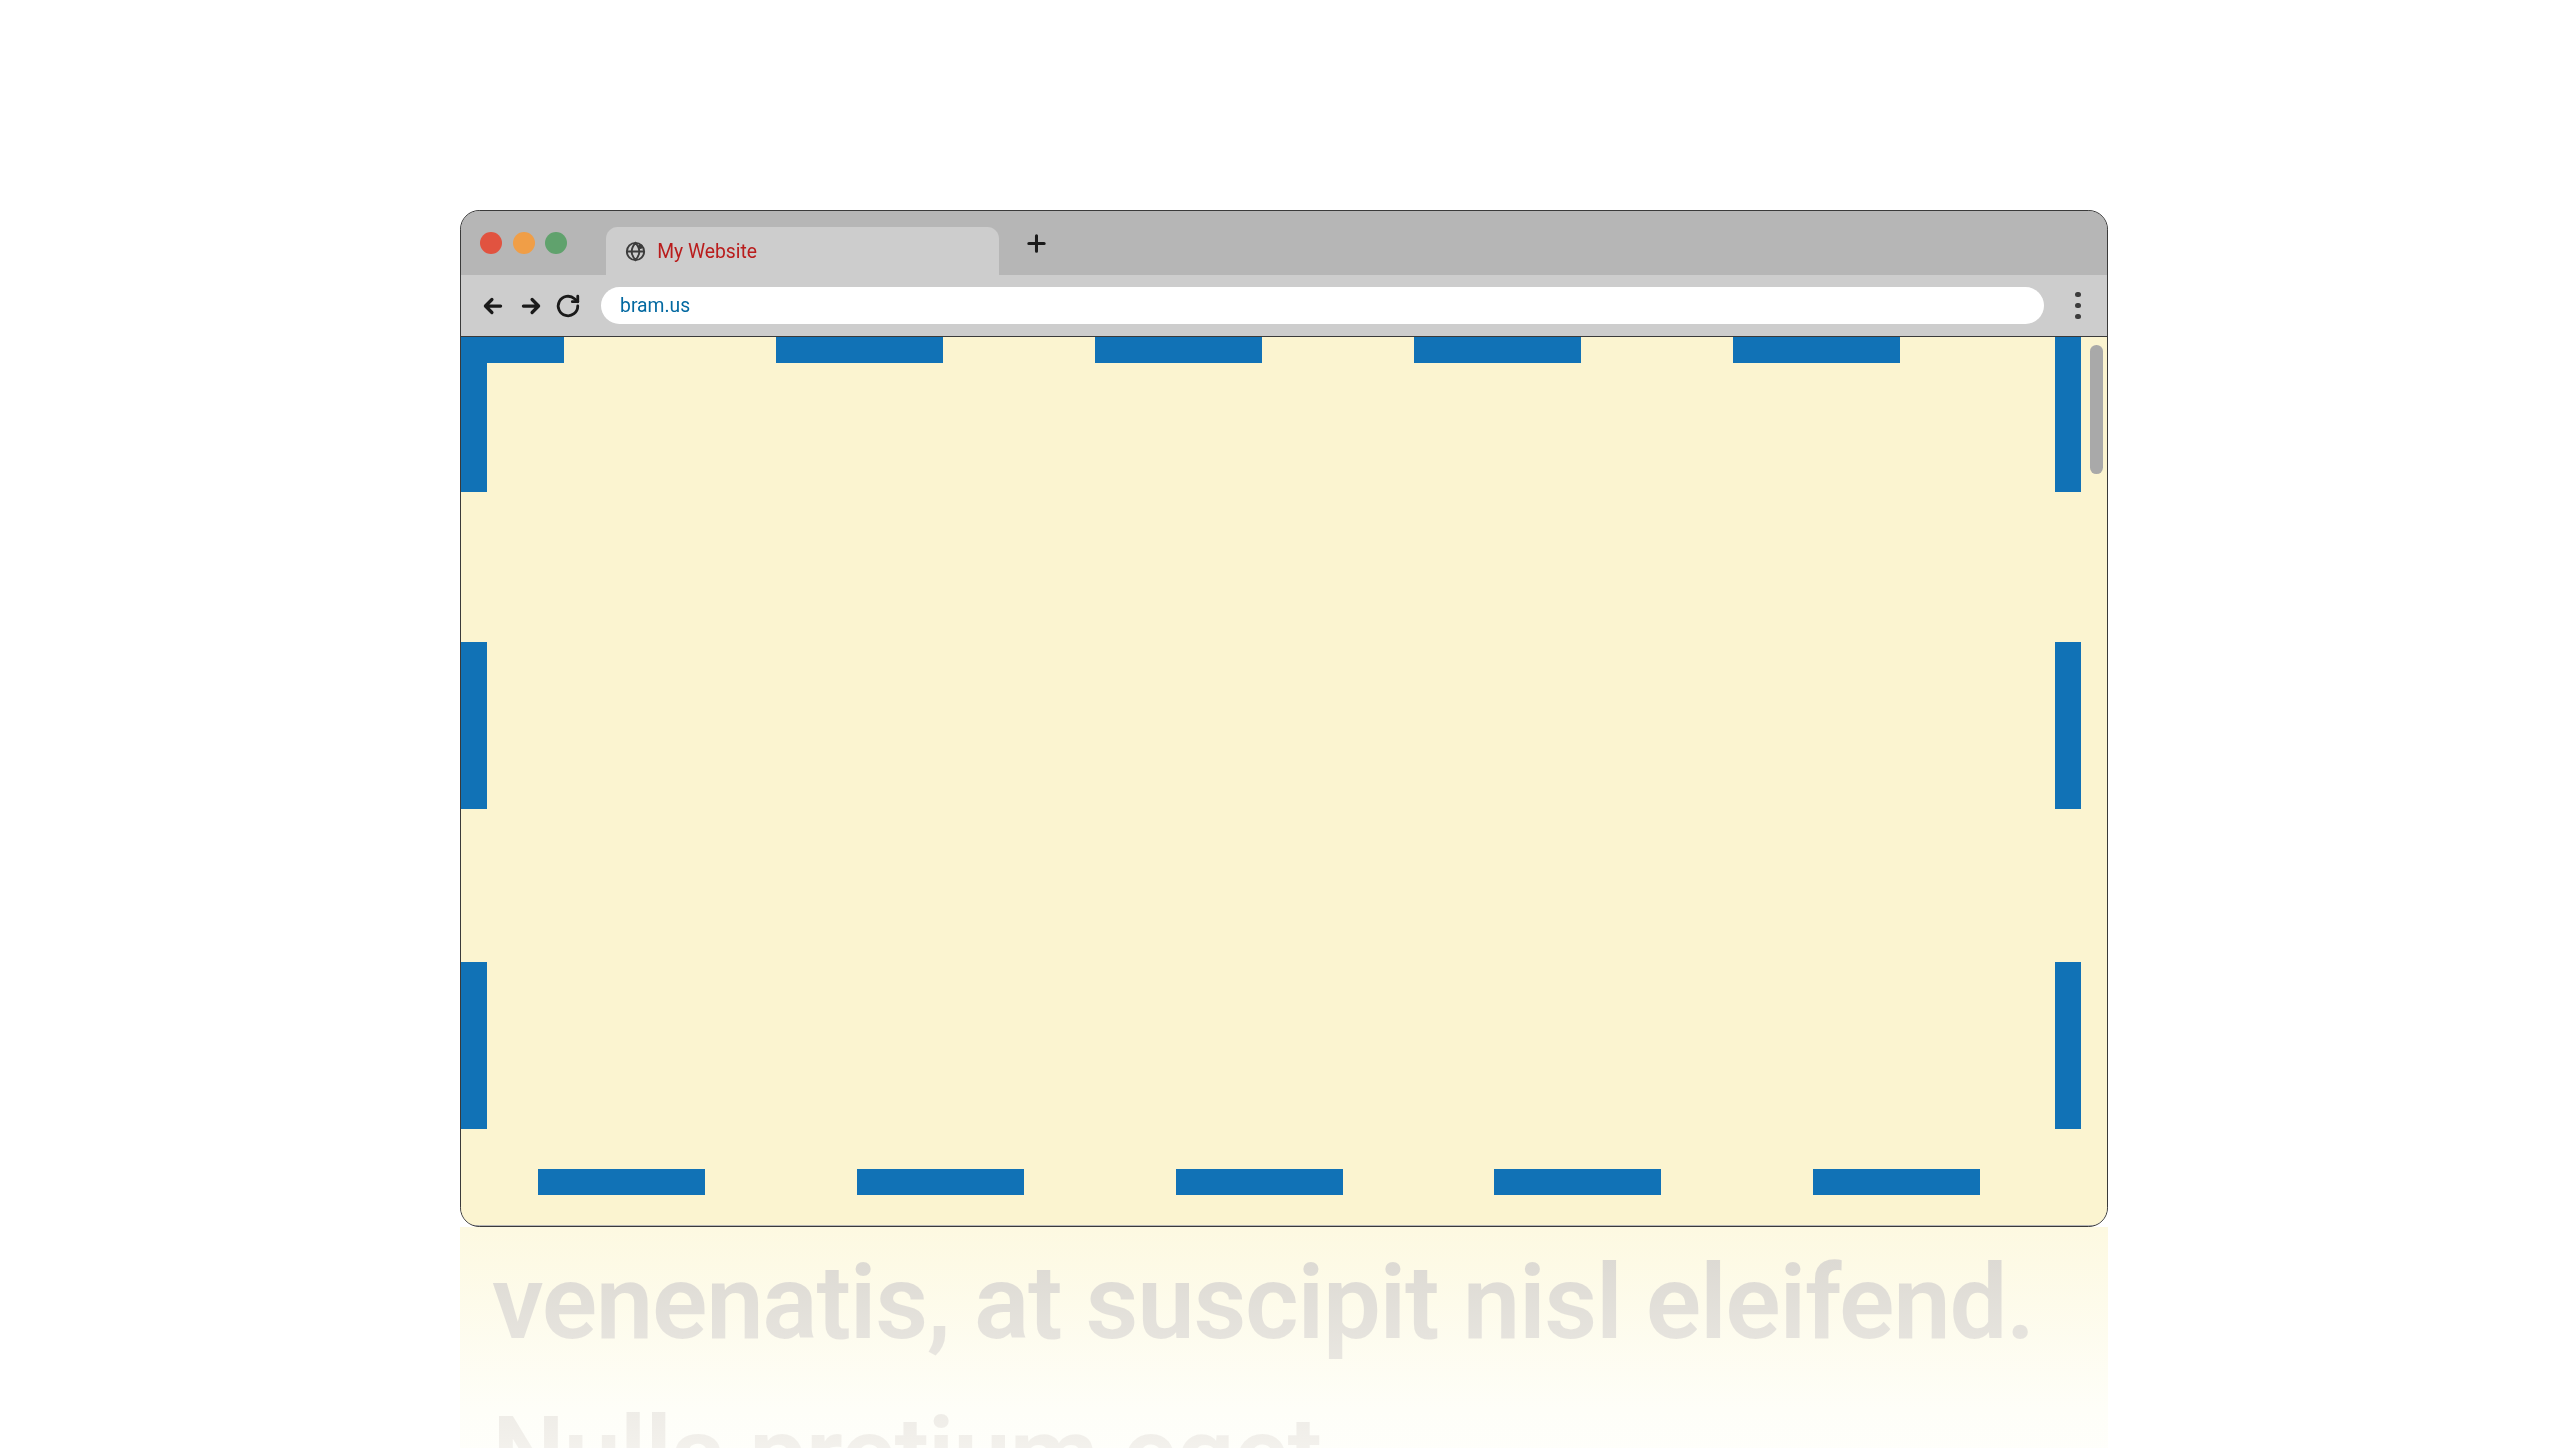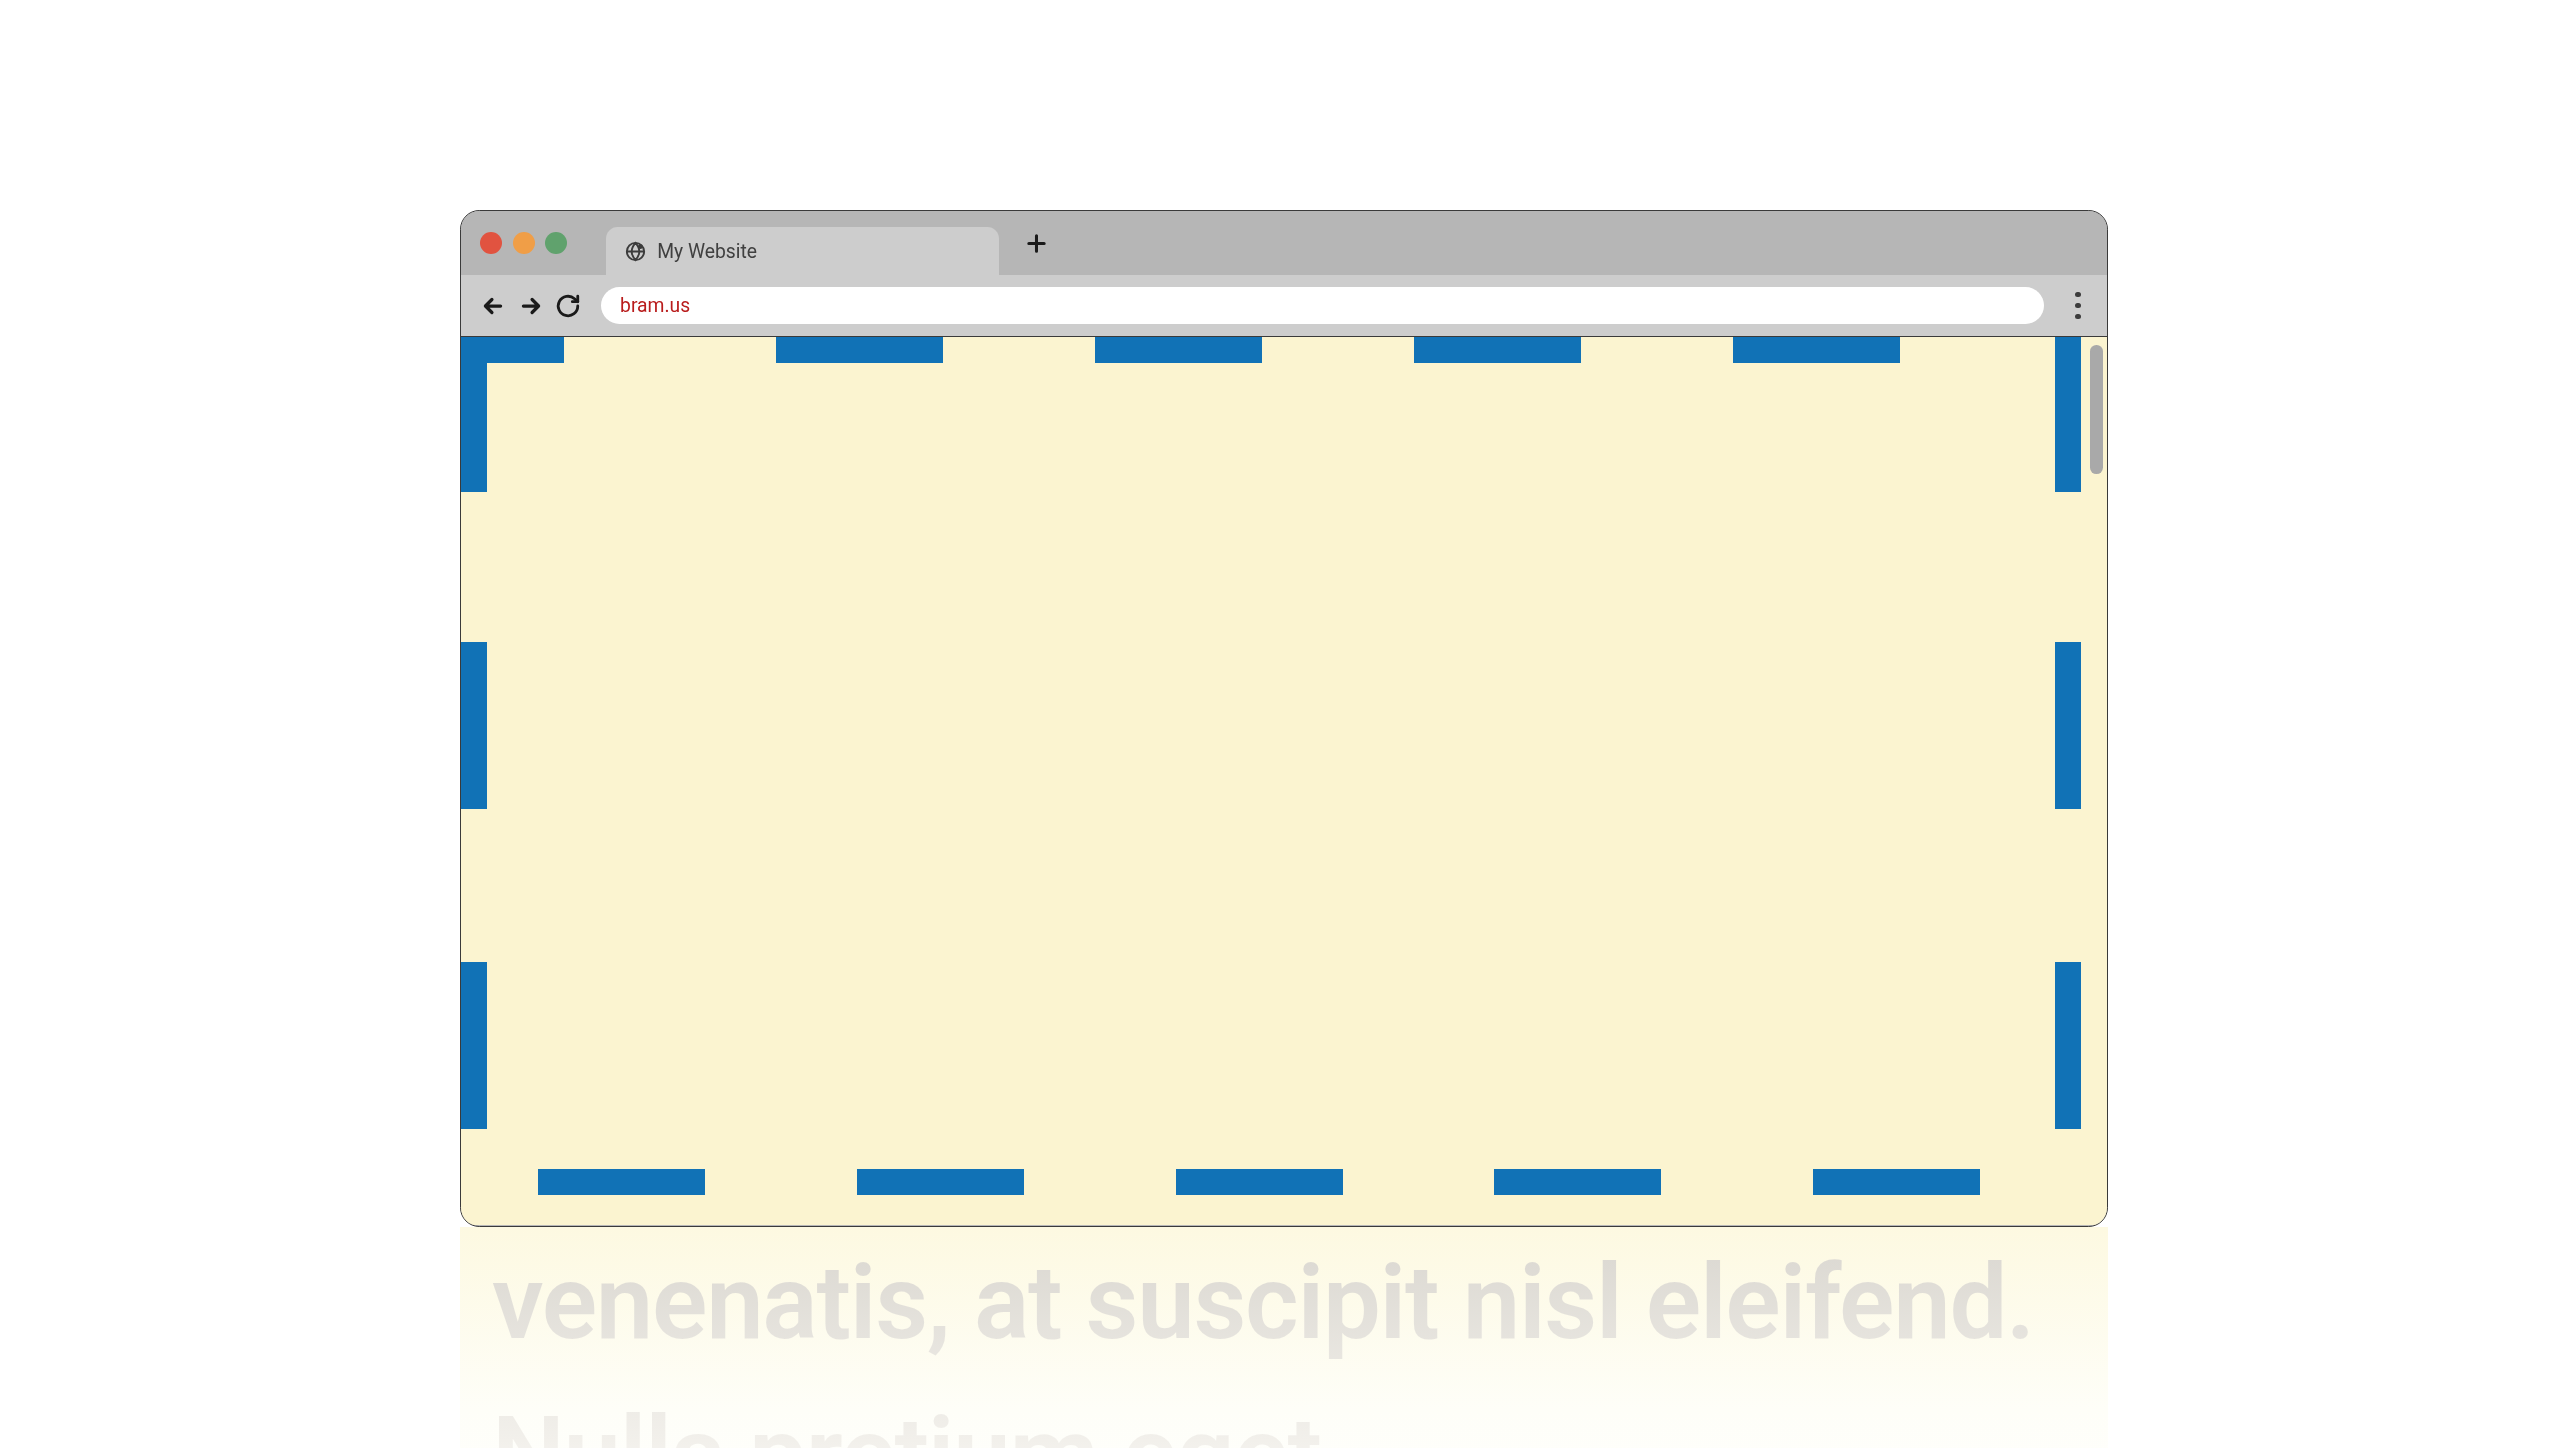--- a/index.html
+++ b/index.html
@@ -71,21 +71,21 @@
       width: 23px;
       height: 23px;
       margin-right: 10.3px;
       display: flex;
       align-items: center;
       justify-content: center;
     }
 
     .tab-title {
       font-size: 19.3px;
-      color: #404040;
+      color: #b91c1c;
       font-weight: 400;
     }
 
     .new-tab-icon {
       margin-left: 26px;
       font-size: 33px;
       font-weight: 300;
       color: #1a1a1a;
       align-self: center;
       line-height: 1;
@@ -121,21 +121,21 @@
       border-radius: 18.7px;
       display: flex;
       align-items: center;
       padding: 0 19.3px;
       margin-left: 7.7px;
       margin-right: 13px;
     }
 
     .address-text {
       font-size: 19.3px;
-      color: #b91c1c;
+      color: #0369a1;
       font-weight: 400;
     }
 
     .menu-icon {
       width: 19.3px;
       display: flex;
       flex-direction: column;
       gap: 5.2px;
       align-items: center;
     }

